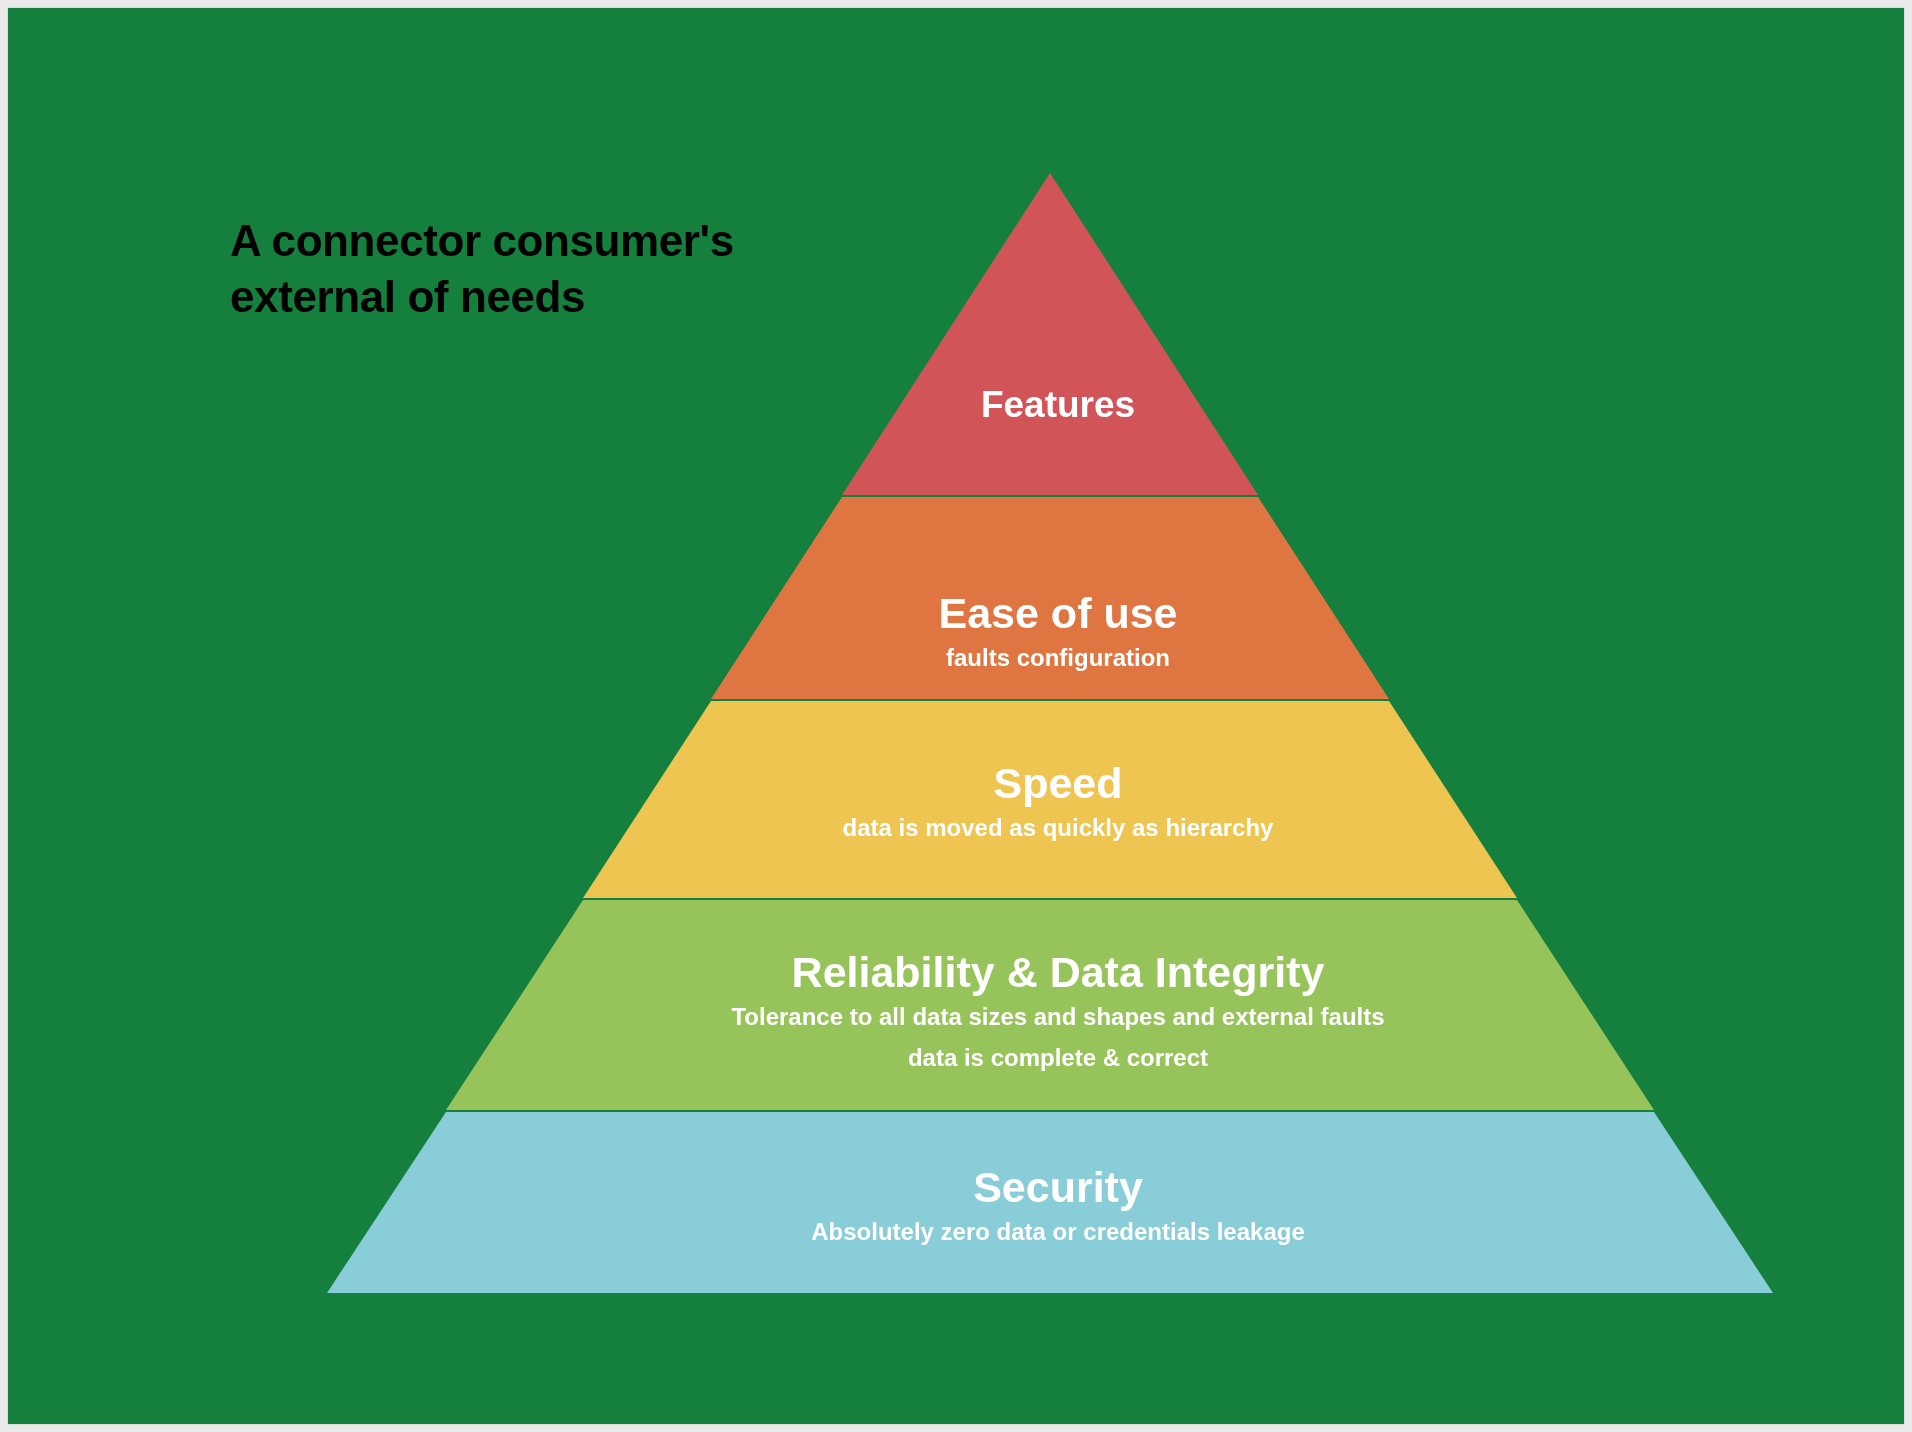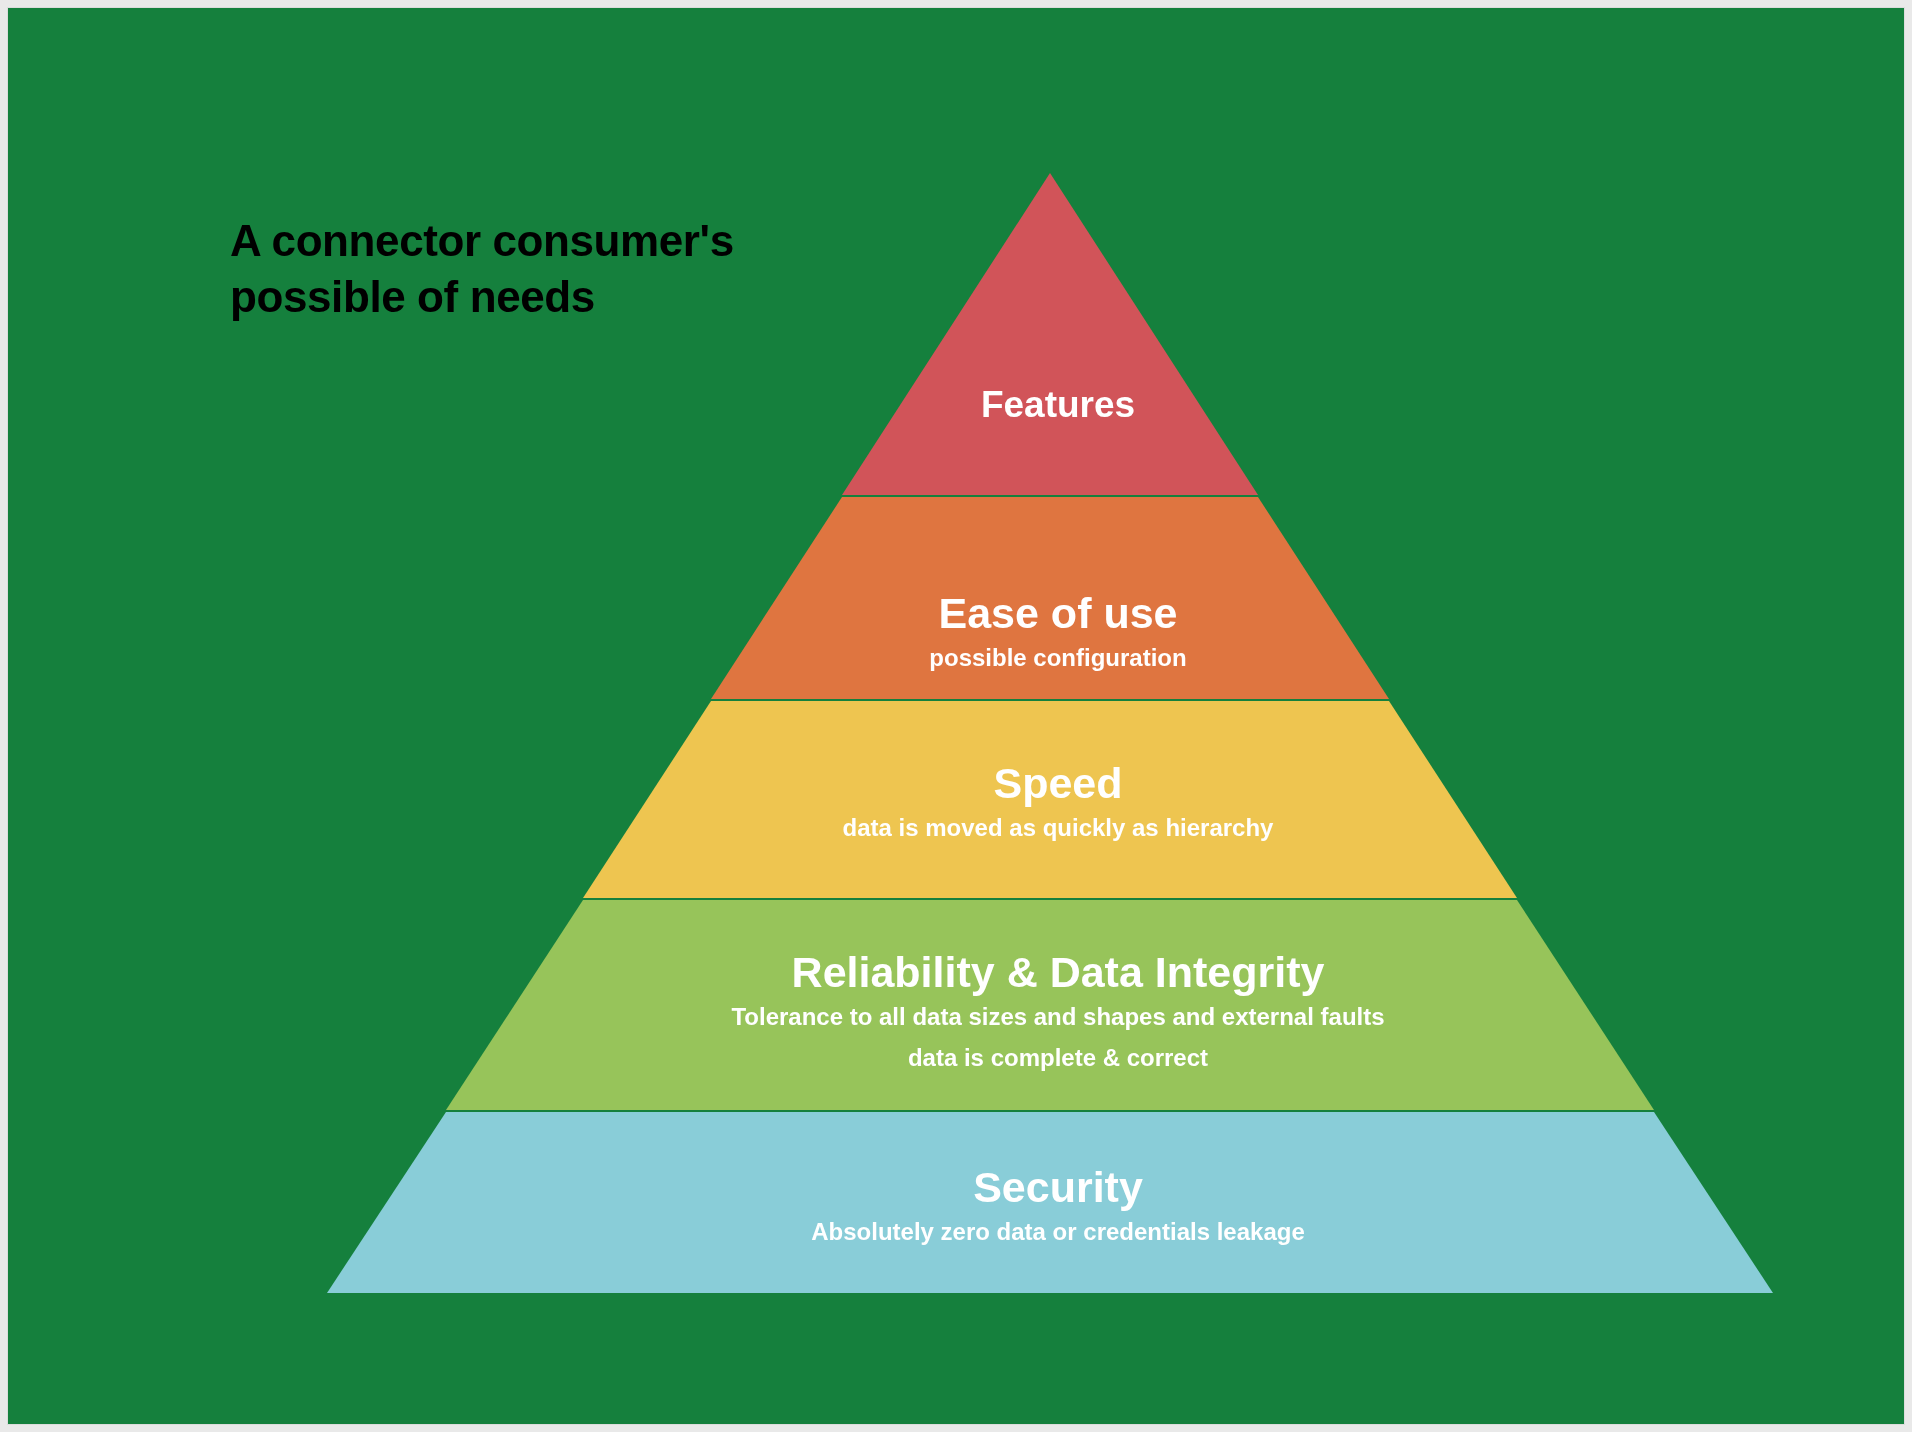--- a/index.html
+++ b/index.html
@@ -122,32 +122,32 @@
       <polygon points="703,693 1381,693 1509,890 575,890" fill="#eec550"></polygon>
 
       <polygon points="575,892 1509,892 1646,1102 438,1102" fill="#97c45a"></polygon>
 
       <polygon points="438,1104 1646,1104 1765,1285 319,1285" fill="#89cdd8"></polygon>
     </svg>
   </div>
 
   <div id="title-block">
     <div class="title-line">A connector consumer's</div>
-    <div class="title-line">possible of needs</div>
+    <div class="title-line">external of needs</div>
   </div>
 
   <div class="tier-labels">
 
     <div class="tier-label" id="tier-label-1">
       <div class="tier-title">Features</div>
     </div>
 
     <div class="tier-label" id="tier-label-2">
       <div class="tier-title">Ease of use</div>
-      <div class="tier-sub">possible configuration</div>
+      <div class="tier-sub">faults configuration</div>
     </div>
 
     <div class="tier-label" id="tier-label-3">
       <div class="tier-title">Speed</div>
       <div class="tier-sub">data is moved as quickly as hierarchy</div>
     </div>
 
     <div class="tier-label" id="tier-label-4">
       <div class="tier-title">Reliability &amp; Data Integrity</div>
       <div class="tier-sub">Tolerance to all data sizes and shapes and external faults</div>

